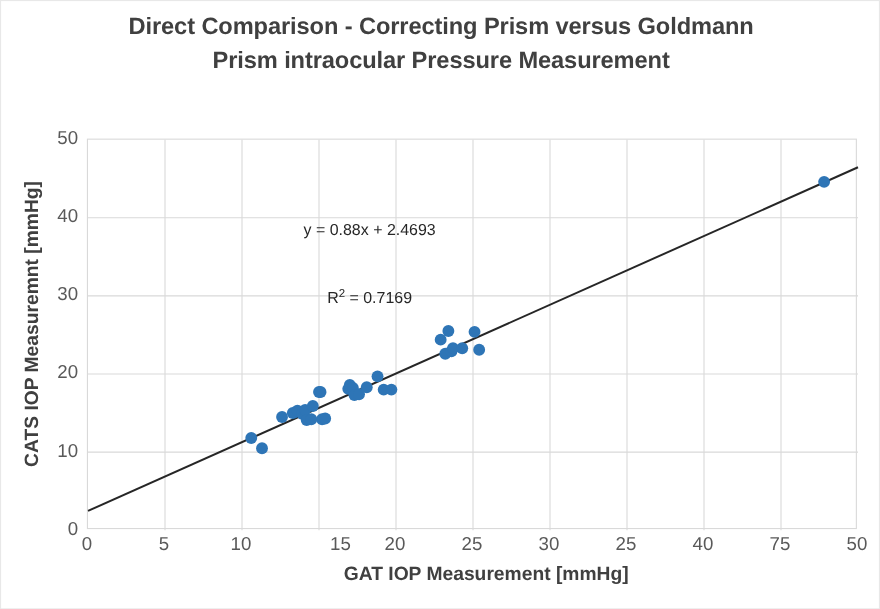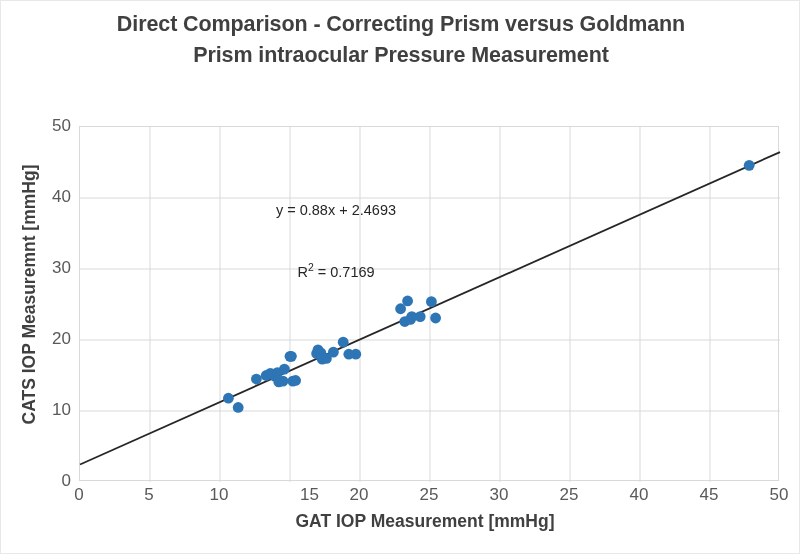--- a/index.html
+++ b/index.html
@@ -96,21 +96,21 @@
     margin-left: -30px;
     text-align: center;
     font-size: 17px;
     color: #595959;
     white-space: nowrap;
   }
 
   
   #x-axis-title {
     position: absolute;
-    left: 74px;
+    left: 91px;
     top: 510px;
     width: 700px;
     text-align: center;
     font-size: 17.5px;
     font-weight: bold;
     color: #404040;
     white-space: nowrap;
   }
   #y-axis-title {
     position: absolute;
@@ -224,20 +224,20 @@
   <div id="x-ticks">
       <div class="xtick" style="left: 0px;">0</div>
       <div class="xtick" style="left: 70px;">5</div>
       <div class="xtick" style="left: 140px;">10</div>
       <div class="xtick" style="left: 210px; text-align: right;">15</div>
       <div class="xtick" style="left: 280px;">20</div>
       <div class="xtick" style="left: 350px;">25</div>
       <div class="xtick" style="left: 420px;">30</div>
       <div class="xtick" style="left: 490px;">25</div>
       <div class="xtick" style="left: 560px;">40</div>
-      <div class="xtick" style="left: 630px;">45</div>
+      <div class="xtick" style="left: 630px;">75</div>
       <div class="xtick" style="left: 700px;">50</div>
     </div>
 
   <div id="x-axis-title">GAT IOP Measurement [mmHg]</div>
   <div id="y-axis-title">CATS IOP Measuremnt [mmHg]</div>
 
 </div>
 
 </body></html>

